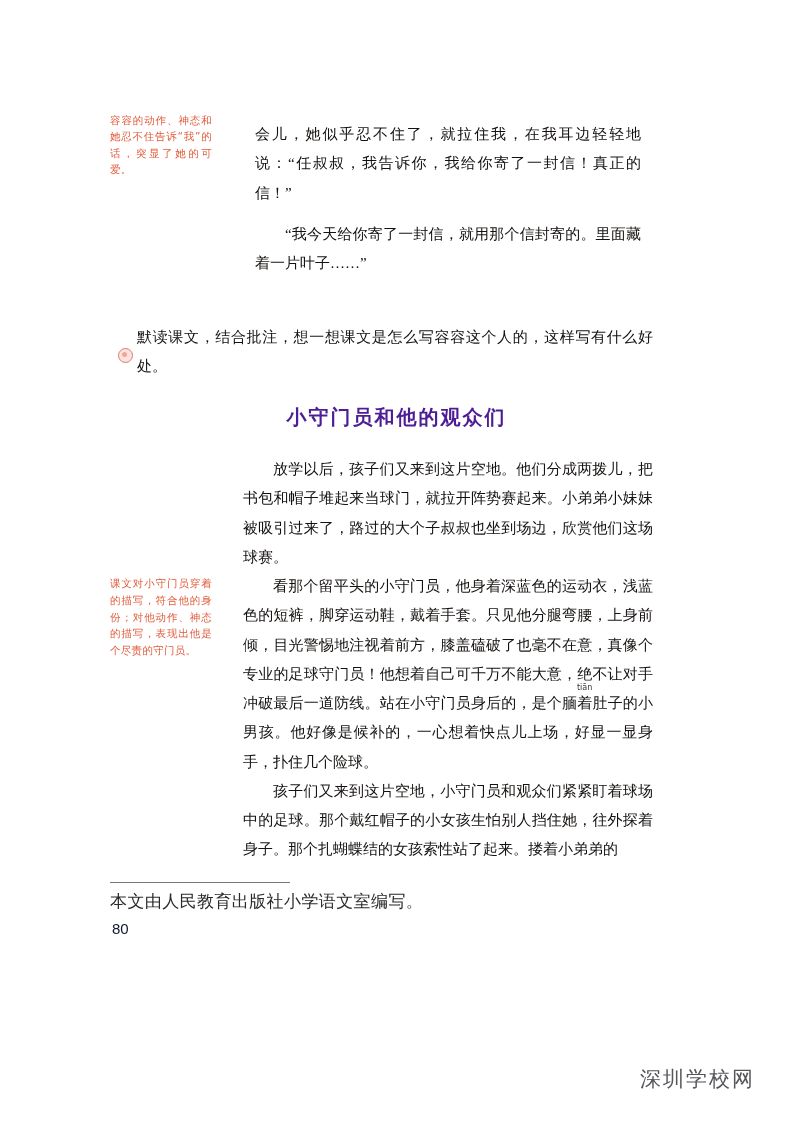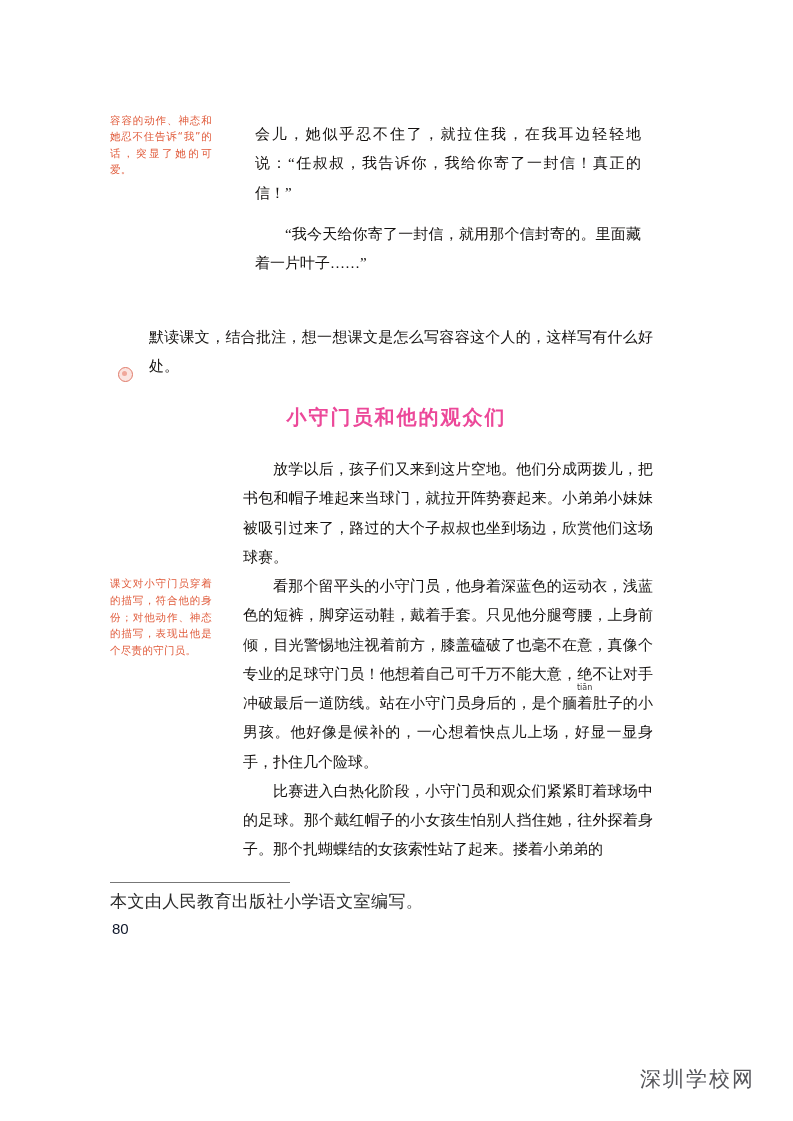--- a/index.html
+++ b/index.html
@@ -64,22 +64,22 @@
 
   #para-top { top: 108px; }
 
   
   .instruction {
     position: absolute;
     left: 118px;
     top: 323px;
     width: 535px;
     display: flex;
-    align-items: flex-end;
-    gap: 16px;
+    align-items: center;
+    gap: 4px;
   }
   .bullet {
     flex: 0 0 auto;
     width: 13px;
     height: 13px;
     margin-top: 7px;
     border: 1.4px solid #e07b6a;
     border-radius: 50%;
     background: #fbe4e0;
     position: relative;
@@ -104,21 +104,21 @@
   
   .heading {
     position: absolute;
     left: 0;
     right: 0;
     top: 404px;
     text-align: center;
     font-size: 20px;
     font-weight: bold;
     letter-spacing: 2px;
-    color: #ec4899;
+    color: #4c1d95;
     font-family: "Liberation Serif", "DejaVu Serif", serif;
   }
 
   
   #article { top: 455px; }
   #article p { margin: 0 0 0 0; text-indent: 2em; }
 
   .ruby {
     position: relative;
     white-space: nowrap;
@@ -209,21 +209,21 @@
 
   <div class="anno anno-mid">课文对小守门员穿着的描写，符合他的身份；对他动作、神态的描写，表现出他是个尽责的守门员。</div>
 
   <div class="faint-mark"></div>
 
   <div class="col" id="article">
     <p>放学以后，孩子们又来到这片空地。他们分成两拨儿，把书包和帽子堆起来当球门，就拉开阵势赛起来。小弟弟小妹妹被吸引过来了，路过的大个子叔叔也坐到场边，欣赏他们这场球赛。</p>
     <p>
       <span>看那个留平头的小守门员，他身着深蓝色的运动衣，浅蓝色的短裤，脚穿运动鞋，戴着手套。只见他分腿弯腰，上身前倾，目光警惕地注视着前方，膝盖磕破了也毫不在意，真像个专业的足球守门员！他想着自己可千万不能大意，绝不让对手冲破最后一道防线。站在小守门员身后的，是个<span class="ruby"><span class="rt">tiān</span>腼</span>着肚子的小男孩。他好像是候补的，一心想着快点儿上场，好显一显身手，扑住几个险球。</span>
     </p>
-    <p>比赛进入白热化阶段，小守门员和观众们紧紧盯着球场中的足球。那个戴红帽子的小女孩生怕别人挡住她，往外探着身子。那个扎蝴蝶结的女孩索性站了起来。搂着小弟弟的</p>
+    <p>孩子们又来到这片空地，小守门员和观众们紧紧盯着球场中的足球。那个戴红帽子的小女孩生怕别人挡住她，往外探着身子。那个扎蝴蝶结的女孩索性站了起来。搂着小弟弟的</p>
   </div>
 
   <div class="footnote-rule"></div>
   <div class="footnote">本文由人民教育出版社小学语文室编写。</div>
 
   <div class="page-number">80</div>
 
   <div class="watermark">深圳学校网</div>
 
 </div>

